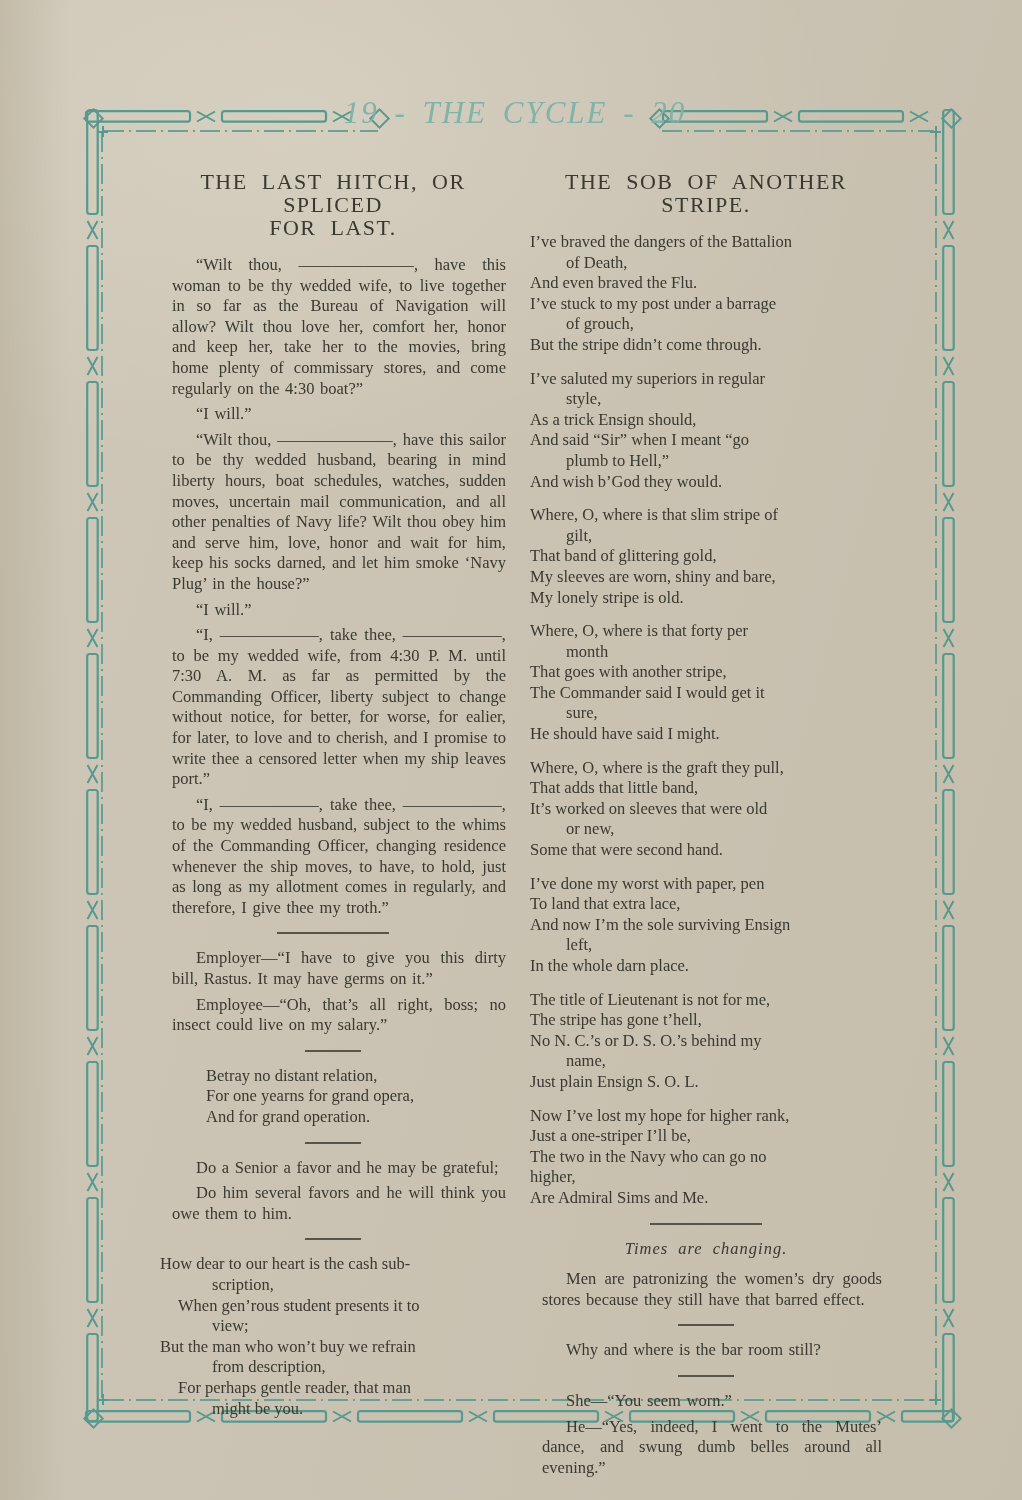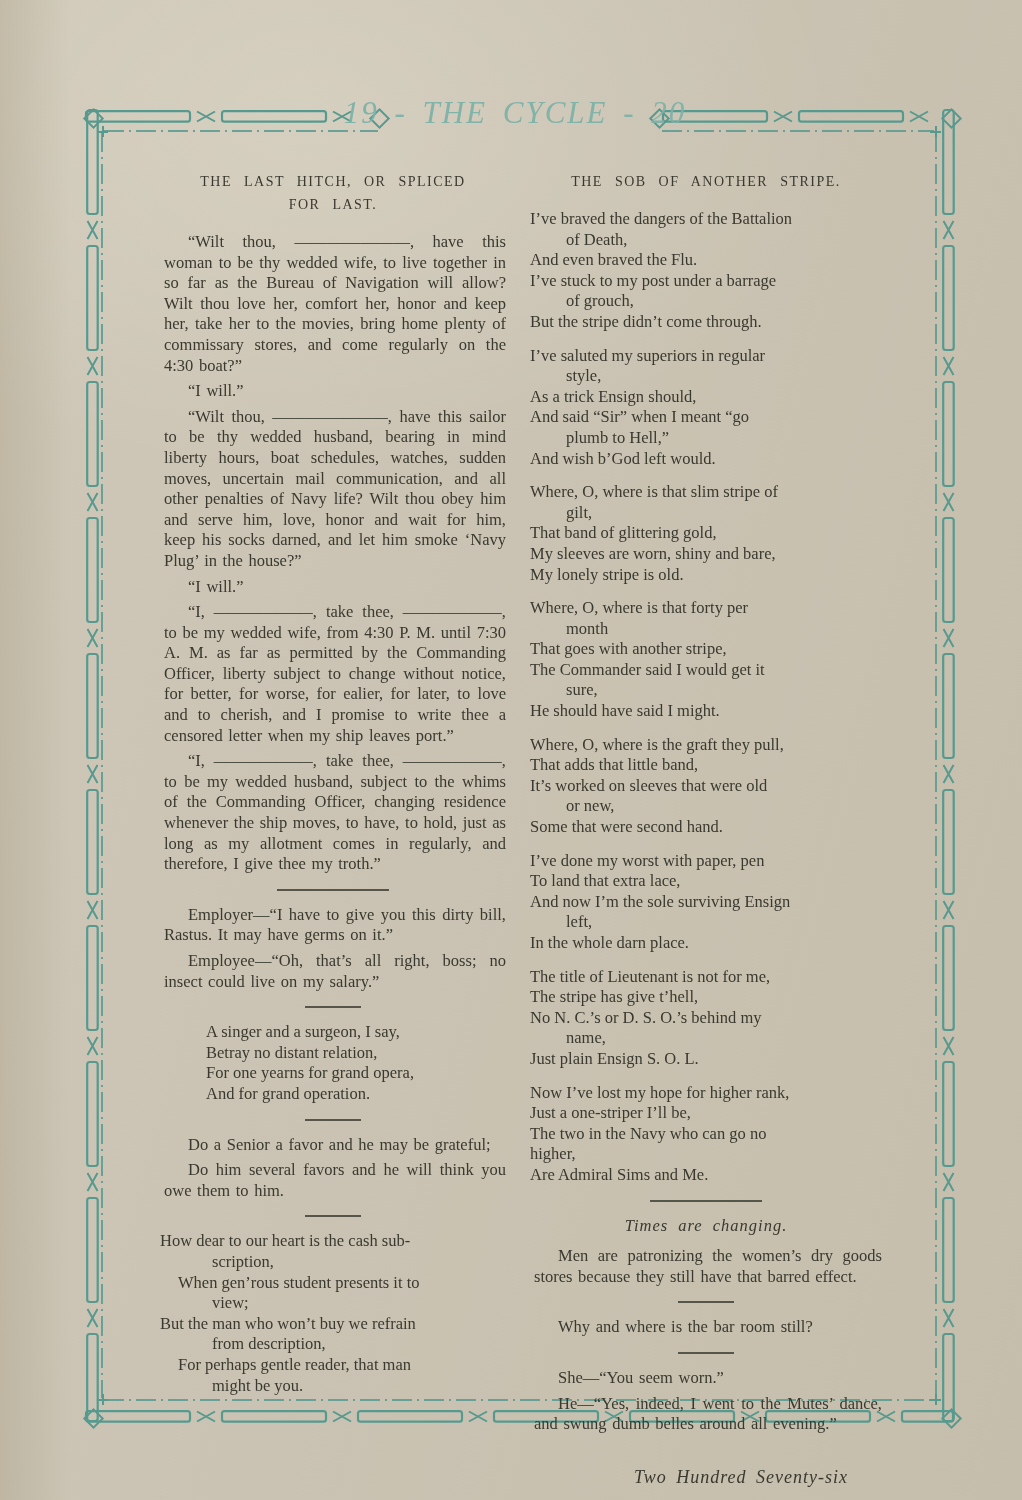--- a/index.html
+++ b/index.html
@@ -39,23 +39,23 @@
   
   .hdr-title{
     position:absolute;top:95px;left:4px;width:100%;text-align:center;
     font-style:italic;font-size:31px;letter-spacing:2px;word-spacing:6px;
     color:var(--teal-light);opacity:.95;
   }
   
   .col{position:absolute;top:170px;font-size:16.5px;line-height:20.6px;}
   .col-left{left:160px;width:346px;}
   .col-right{left:530px;width:352px;}
-  .heading{text-align:center;font-size:14px;letter-spacing:1.5px;word-spacing:7px;margin:0 0 16px 0;line-height:23px;}
+  .heading{text-align:center;font-size:22px;letter-spacing:1.5px;word-spacing:7px;margin:0 0 16px 0;line-height:23px;}
   .heading span{display:block;}
-  .para{text-align:justify;text-indent:24px;word-spacing:1.5px;margin:0 0 5px 4px;}
+  .para{text-align:justify;text-indent:24px;word-spacing:1.5px;margin:0 0 5px 12px;}
   .verse{margin:3px 0 13px 0;}
   .verse.block-indent{margin-left:46px;}
   .vline{white-space:nowrap;}
   .vline.i1{margin-left:18px;}
   .vline.i2{margin-left:36px;}
   .vline.i3{margin-left:52px;}
   .divider{height:2px;background:var(--ink);opacity:.8;margin:14px auto 14px auto;}
   .divider.long{width:112px;}
   .divider.short{width:56px;}
   .subheading{text-align:center;font-style:italic;letter-spacing:1px;word-spacing:5px;margin:4px 0 10px 0;}
@@ -164,21 +164,20 @@
       <div class="para">“I will.”</div>
       <div class="para">“Wilt thou, ———————, have this sailor to be thy wedded husband, bearing in mind liberty hours, boat schedules, watches, sudden moves, uncertain mail communication, and all other penalties of Navy life? Wilt thou obey him and serve him, love, honor and wait for him, keep his socks darned, and let him smoke ‘Navy Plug’ in the house?”</div>
       <div class="para">“I will.”</div>
       <div class="para">“I, ——————, take thee, ——————, to be my wedded wife, from 4:30 P. M. until 7:30 A. M. as far as permitted by the Commanding Officer, liberty subject to change without notice, for better, for worse, for ealier, for later, to love and to cherish, and I promise to write thee a censored letter when my ship leaves port.”</div>
       <div class="para">“I, ——————, take thee, ——————, to be my wedded husband, subject to the whims of the Commanding Officer, changing residence whenever the ship moves, to have, to hold, just as long as my allotment comes in regularly, and therefore, I give thee my troth.”</div>
       <div class="divider long"></div>
       <div class="para">Employer—“I have to give you this dirty bill, Rastus.  It may have germs on it.”</div>
       <div class="para">Employee—“Oh, that’s all right, boss; no insect could live on my salary.”</div>
       <div class="divider short"></div>
       <div class="verse block-indent">
-        <div class="vline">A singer and a surgeon, I say,</div>
         <div class="vline">Betray no distant relation,</div>
         <div class="vline">For one yearns for grand opera,</div>
         <div class="vline">And for grand operation.</div>
       </div>
       <div class="divider short"></div>
       <div class="para">Do a Senior a favor and he may be grateful;</div>
       <div class="para">Do him several favors and he will think you owe them to him.</div>
       <div class="divider short"></div>
       <div class="verse">
         <div class="vline">How dear to our heart is the cash sub-</div>
@@ -202,21 +201,21 @@
         <div class="vline">I’ve stuck to my post under a barrage</div>
         <div class="vline i2">of grouch,</div>
         <div class="vline">But the stripe didn’t come through.</div>
       </div>
       <div class="verse">
         <div class="vline">I’ve saluted my superiors in regular</div>
         <div class="vline i2">style,</div>
         <div class="vline">As a trick Ensign should,</div>
         <div class="vline">And said “Sir” when I meant “go</div>
         <div class="vline i2">plumb to Hell,”</div>
-        <div class="vline">And wish b’God left would.</div>
+        <div class="vline">And wish b’God they would.</div>
       </div>
       <div class="verse">
         <div class="vline">Where, O, where is that slim stripe of</div>
         <div class="vline i2">gilt,</div>
         <div class="vline">That band of glittering gold,</div>
         <div class="vline">My sleeves are worn, shiny and bare,</div>
         <div class="vline">My lonely stripe is old.</div>
       </div>
       <div class="verse">
         <div class="vline">Where, O, where is that forty per</div>
@@ -235,21 +234,21 @@
       </div>
       <div class="verse">
         <div class="vline">I’ve done my worst with paper, pen</div>
         <div class="vline">To land that extra lace,</div>
         <div class="vline">And now I’m the sole surviving Ensign</div>
         <div class="vline i2">left,</div>
         <div class="vline">In the whole darn place.</div>
       </div>
       <div class="verse">
         <div class="vline">The title of Lieutenant is not for me,</div>
-        <div class="vline">The stripe has give t’hell,</div>
+        <div class="vline">The stripe has gone t’hell,</div>
         <div class="vline">No N. C.’s or D. S. O.’s behind my</div>
         <div class="vline i2">name,</div>
         <div class="vline">Just plain Ensign S. O. L.</div>
       </div>
       <div class="verse">
         <div class="vline">Now I’ve lost my hope for higher rank,</div>
         <div class="vline">Just a one-striper I’ll be,</div>
         <div class="vline">The two in the Navy who can go no</div>
         <div class="vline">higher,</div>
         <div class="vline">Are Admiral Sims and Me.</div>

